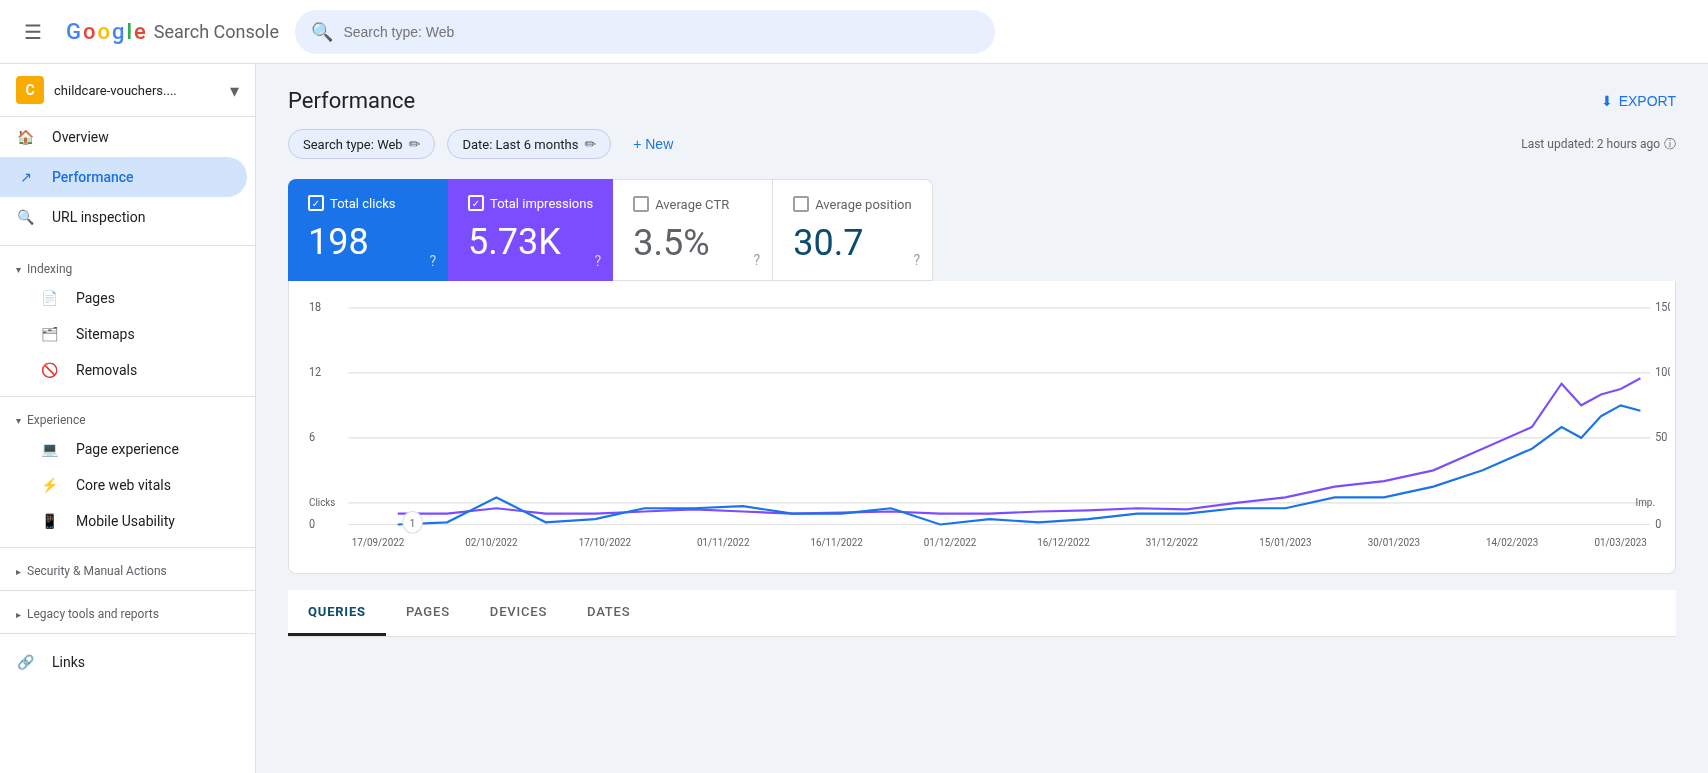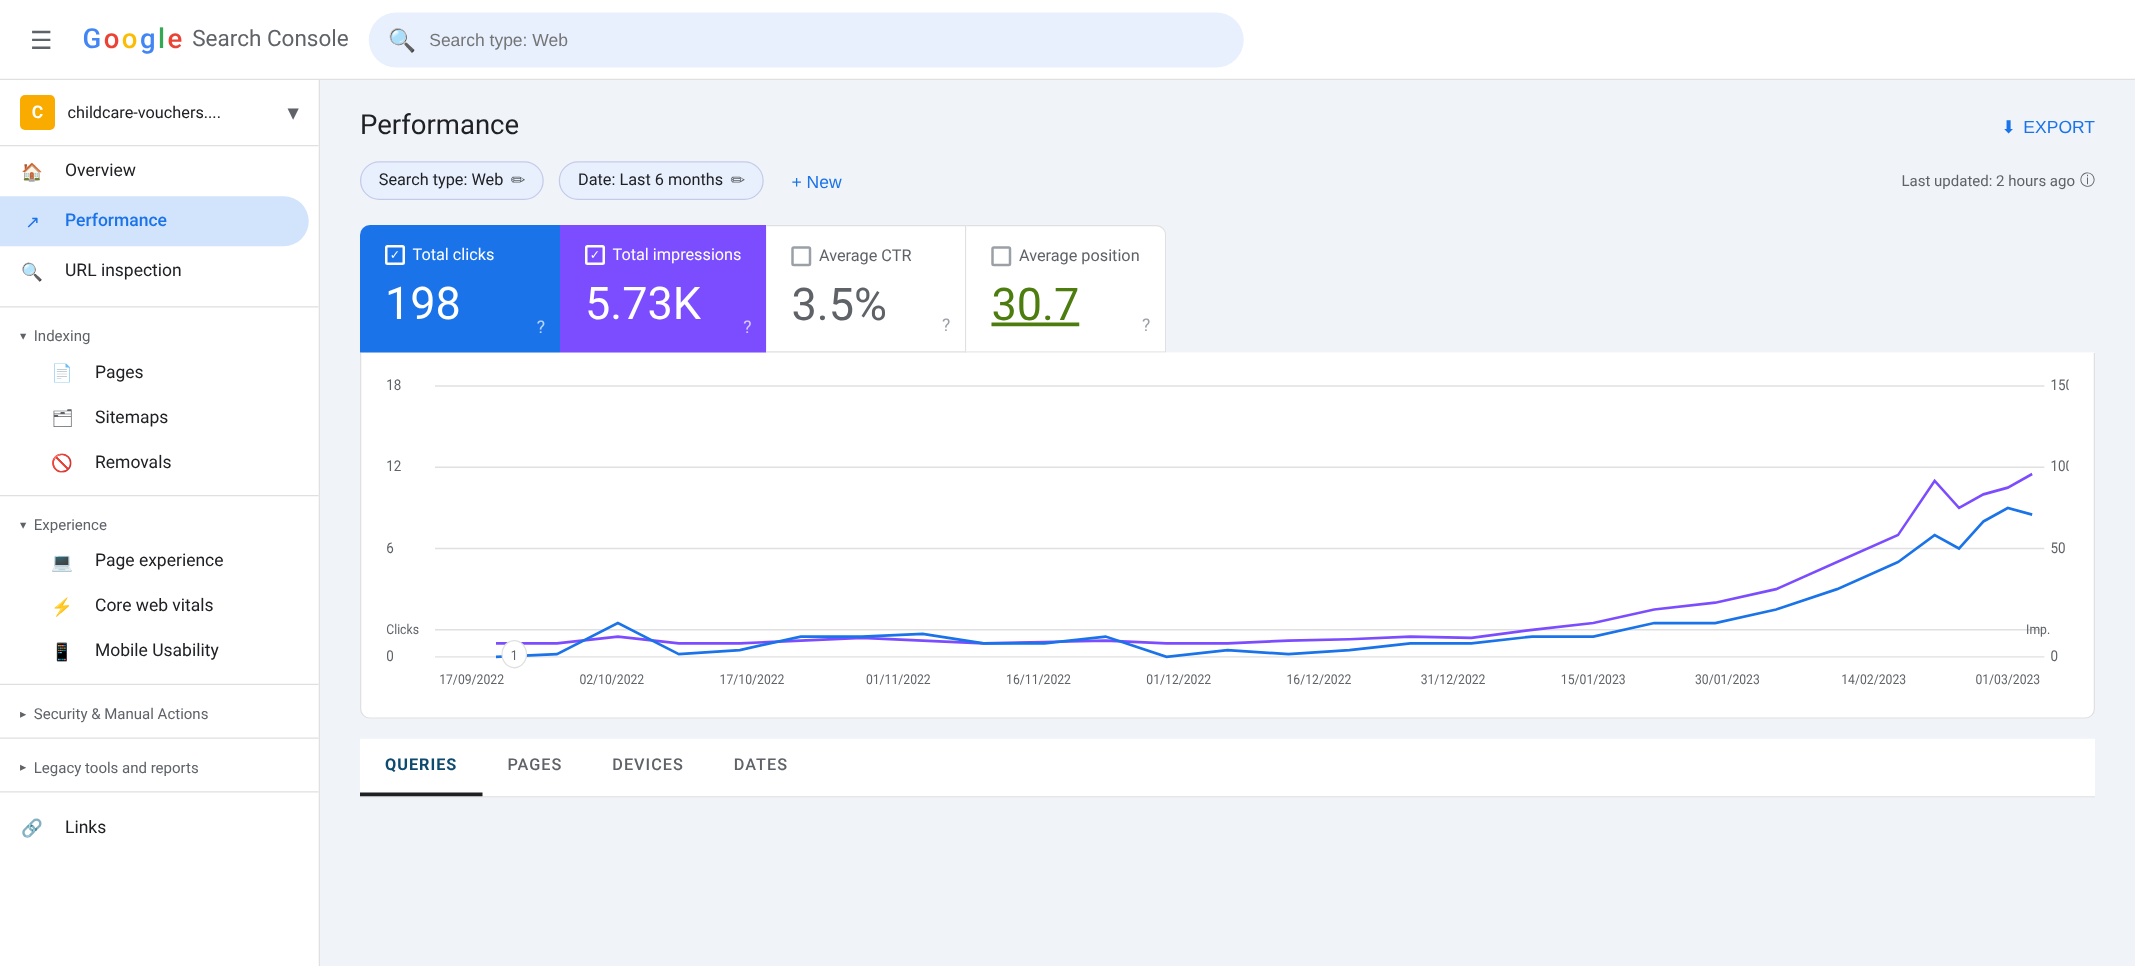--- a/index.html
+++ b/index.html
@@ -60,26 +60,26 @@
     .metric-label { display: flex; align-items: center; gap: 6px; font-size: 13px; margin-bottom: 10px; }
     .metric-card.clicks .metric-label { color: #fff; }
     .metric-card.impressions .metric-label { color: #fff; }
     .metric-card.ctr .metric-label { color: #5f6368; }
     .metric-card.position .metric-label { color: #5f6368; }
     .metric-checkbox { width: 16px; height: 16px; border: 2px solid currentColor; border-radius: 2px; display: inline-flex; align-items: center; justify-content: center; font-size: 10px; }
     .metric-value { font-size: 36px; font-weight: 400; }
     .metric-card.clicks .metric-value { color: #fff; }
     .metric-card.impressions .metric-value { color: #fff; }
     .metric-card.ctr .metric-value { color: #5f6368; }
-    .metric-card.position .metric-value { color: #4d7c0f; text-decoration: underline; }
+    .metric-card.position .metric-value { color: #0c4a6e; }
     .metric-help { position: absolute; bottom: 12px; right: 12px; color: rgba(255,255,255,0.7); font-size: 14px; cursor: pointer; }
     .metric-card.ctr .metric-help, .metric-card.position .metric-help { color: #9aa0a6; }
 
     
-    .chart-area { background: #fff; border-radius: 0 0 8px 8px; padding: 16px 20px 16px 20px; border: 1px solid #e0e0e0; border-top: none; }
+    .chart-area { background: #fff; border-radius: 0 0 8px 8px; padding: 16px 5px 16px 20px; border: 1px solid #e0e0e0; border-top: none; }
     .chart-container { position: relative; height: 260px; }
     svg.chart-svg { width: 100%; height: 100%; }
 
     
     .tabs { display: flex; border-bottom: 1px solid #e0e0e0; background: #fff; margin-top: 16px; }
     .tab { padding: 14px 20px; font-size: 13px; font-weight: 500; color: #5f6368; cursor: pointer; letter-spacing: 0.8px; text-transform: uppercase; border-bottom: 3px solid transparent; }
     .tab.active { color: #0c4a6e; border-bottom: 3px solid #202124; font-weight: bold; }
   </style>
 </head>
 <body>

